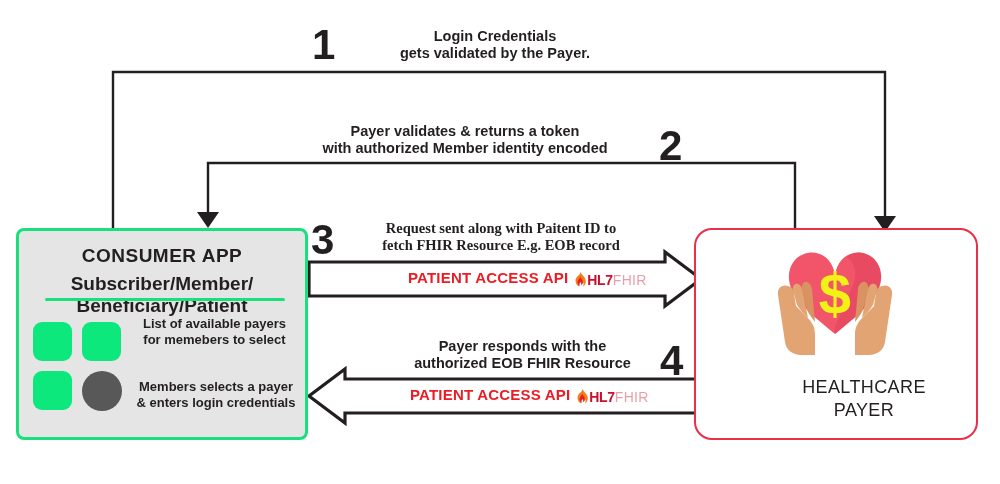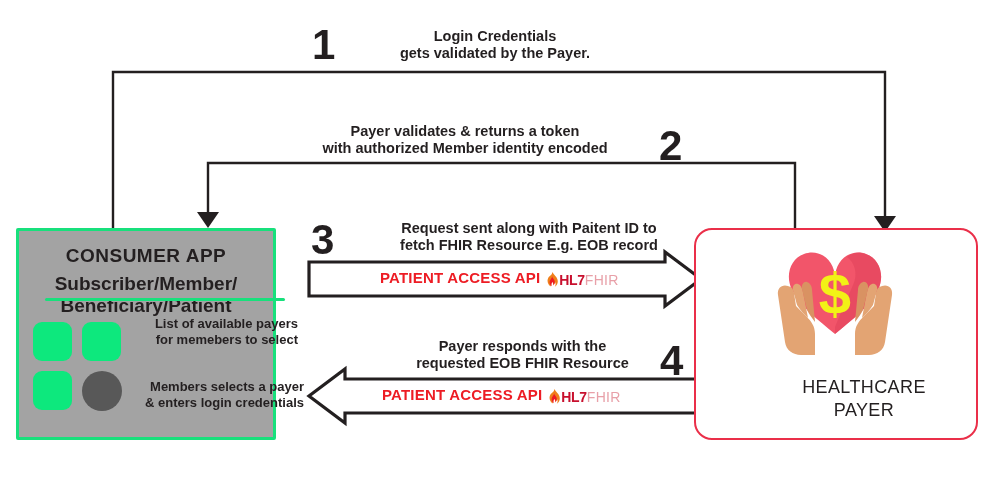--- a/index.html
+++ b/index.html
@@ -27,24 +27,24 @@
     line-height:17px;
     white-space:pre-line;
   }
   .ta-left{text-align:center;}
   .ta-right{text-align:center;}
 
   
   #consumer-box{
     position:absolute;
     left:16px; top:228px;
-    width:260px; height:212px;
+    width:292px; height:212px;
     border:3px solid #18e07c;
-    border-radius:2px;
-    background:#a3a3a3;
+    border-radius:8px;
+    background:#e5e5e5;
     box-sizing:border-box;
   }
   #consumer-title{
     position:absolute; left:0; top:14px; width:100%;
     text-align:center;
     font-size:19px; font-weight:bold; color:#231f20;
     letter-spacing:.5px;
   }
   #consumer-sub{
     position:absolute; left:0; top:42px; width:100%;
@@ -59,21 +59,21 @@
   .tile{position:absolute;width:39px;height:39px;border-radius:9px;background:#0de87d;}
   #tile-1{left:33px; top:322px;}
   #tile-2{left:82px; top:322px;}
   #tile-3{left:33px; top:371px;}
   #circle-1{position:absolute;left:82px;top:371px;width:40px;height:40px;border-radius:50%;background:#585858;}
 
   .inner-text{
     position:absolute;
     font-size:13px; font-weight:bold; color:#231f20;
     line-height:16px; white-space:pre-line;
-    text-align:right;
+    text-align:center;
   }
   #payers-list-text{left:131px; top:316px; width:167px;}
   #select-payer-text{left:128px; top:379px; width:176px;}
 
   
   #payer-box{
     position:absolute;
     left:694px; top:228px;
     width:284px; height:212px;
     border:2.5px solid #ea2f49;
@@ -90,20 +90,21 @@
 
   
   #lines{position:absolute;left:0;top:0;width:1000px;height:484px;}
   .api-label{
     position:absolute;
     font-weight:bold;
     font-size:15px;
     white-space:nowrap;
     color:#ed1c24;
     letter-spacing:.2px;
+    margin-left:28px;
   }
   #api-label-3{left:380px; top:269px;}
   #api-label-4{left:382px; top:386px;}
 
   .fhir-logo{display:inline-block;vertical-align:-2px;margin-left:6px;}
   .fhir-hl7{font-weight:bold;font-size:14px;color:#c8102e;letter-spacing:-.3px;}
   .fhir-word{font-weight:normal;font-size:14px;color:#e8a0a8;letter-spacing:.3px;}
   .flame{display:inline-block;vertical-align:-2px;margin-right:1px;}
 </style>
 </head>
@@ -147,25 +148,25 @@
 
   <div class="step-num" style="left:312px; top:24px;">1</div>
   <div class="step-text ta-left" style="left:345px; top:28px; width:300px;">Login Credentials
 gets validated by the Payer.</div>
 
   <div class="step-text ta-right" style="left:280px; top:123px; width:370px;">Payer validates &amp; returns a token
 with authorized Member identity encoded</div>
   <div class="step-num" style="left:659px; top:125px;">2</div>
 
   <div class="step-num" style="left:311px; top:219px;">3</div>
-  <div class="step-text ta-left" style="left:364px; top:220px; width:330px;">Request sent along with Paitent ID to
+  <div class="step-text ta-left" style="left:336px; top:220px; width:330px;font-family:Liberation Serif, serif;">Request sent along with Paitent ID to
 fetch FHIR Resource E.g. EOB record</div>
 
   <div class="step-text ta-right" style="left:390px; top:338px; width:265px;">Payer responds with the
-requested EOB FHIR Resource</div>
+authorized EOB FHIR Resource</div>
   <div class="step-num" style="left:660px; top:340px;">4</div>
 
   <div class="api-label" id="api-label-3">
     <span>PATIENT ACCESS API</span><span class="fhir-logo"><span class="flame"><svg width="12" height="15" viewBox="0 0 12 15">
             <path d="M6.3,0 C6.3,3.2 3.4,3.6 2.1,6.2 C0.6,9.2 2.2,13.4 5.2,14.6 C4.2,12.6 4.6,10.6 6.0,9.1 C7.0,10.4 7.3,11.6 7.0,13.1 C8.0,12.2 8.7,11.3 9.1,10.2 C10.0,12.0 9.6,13.6 8.8,14.8 C11.4,13.4 12.4,10.2 11.4,7.2 C10.4,4.3 8.0,3.0 6.3,0 Z" fill="#f07f1a"></path>
             <path d="M6.2,4.5 C5.6,6.9 3.8,7.6 3.6,9.9 C3.5,11.7 4.4,13.2 5.8,14.0 C5.2,12.4 5.6,11.0 6.6,10.0 C7.4,11.1 7.6,12.2 7.3,13.4 C8.7,12.3 9.2,10.4 8.5,8.6 C7.9,7.0 6.6,6.2 6.2,4.5 Z" fill="#ed1c24"></path>
           </svg></span><span class="fhir-hl7">HL7</span><span class="fhir-word">FHIR</span></span>
   </div>
 
   <div class="api-label" id="api-label-4">

